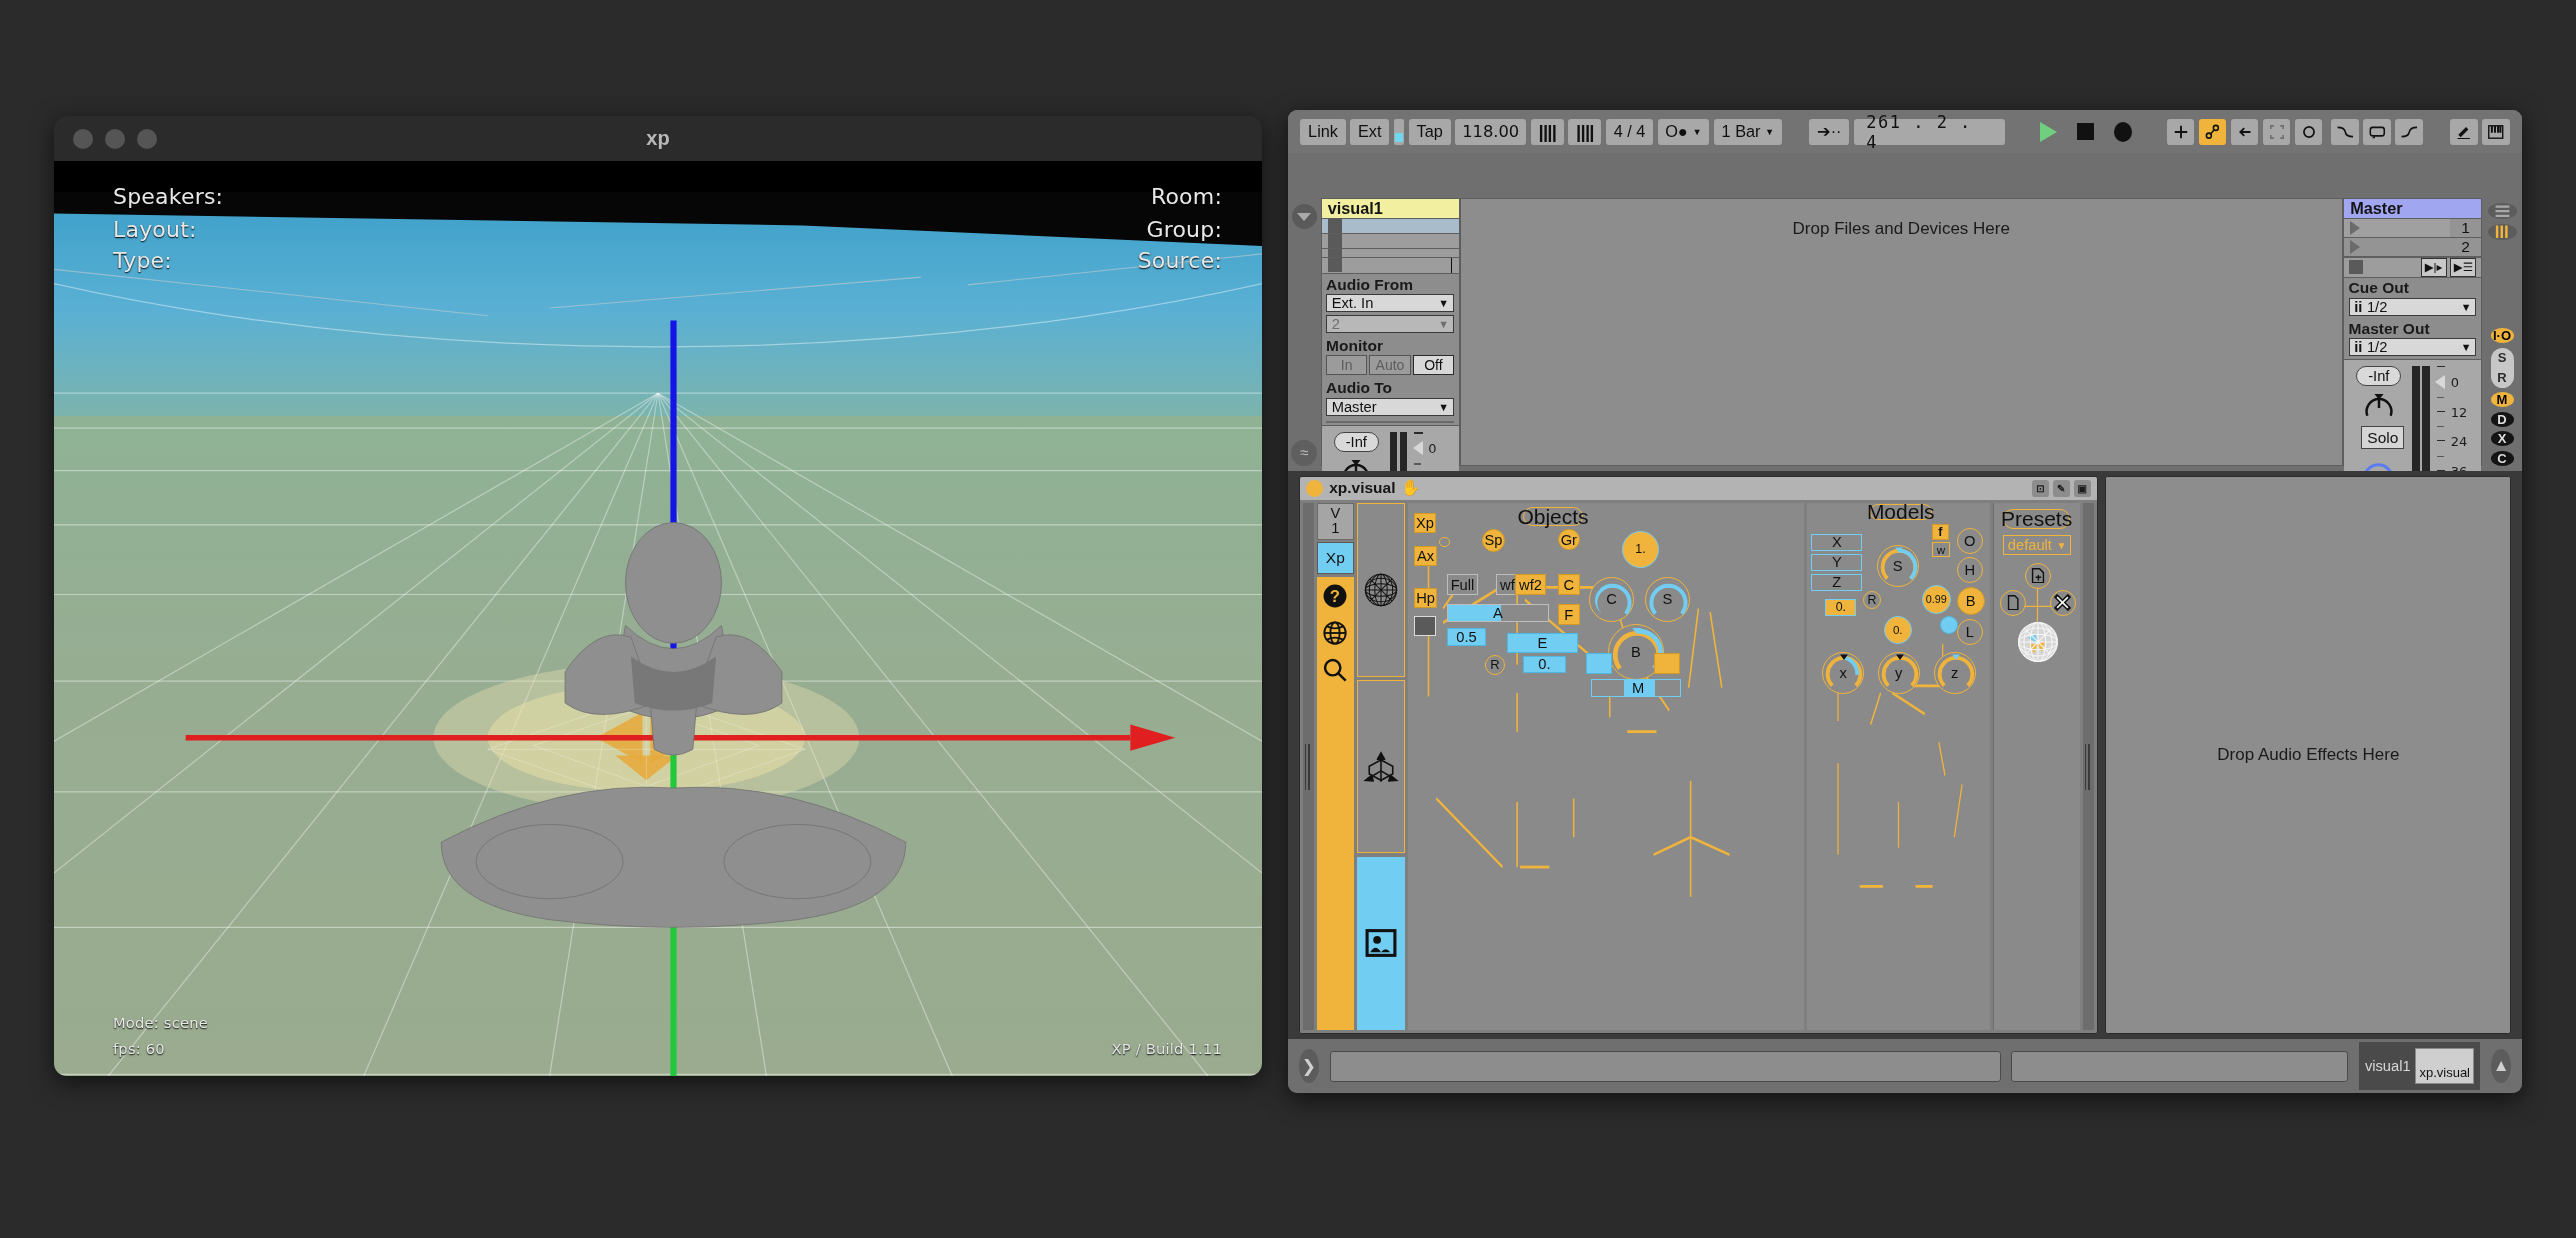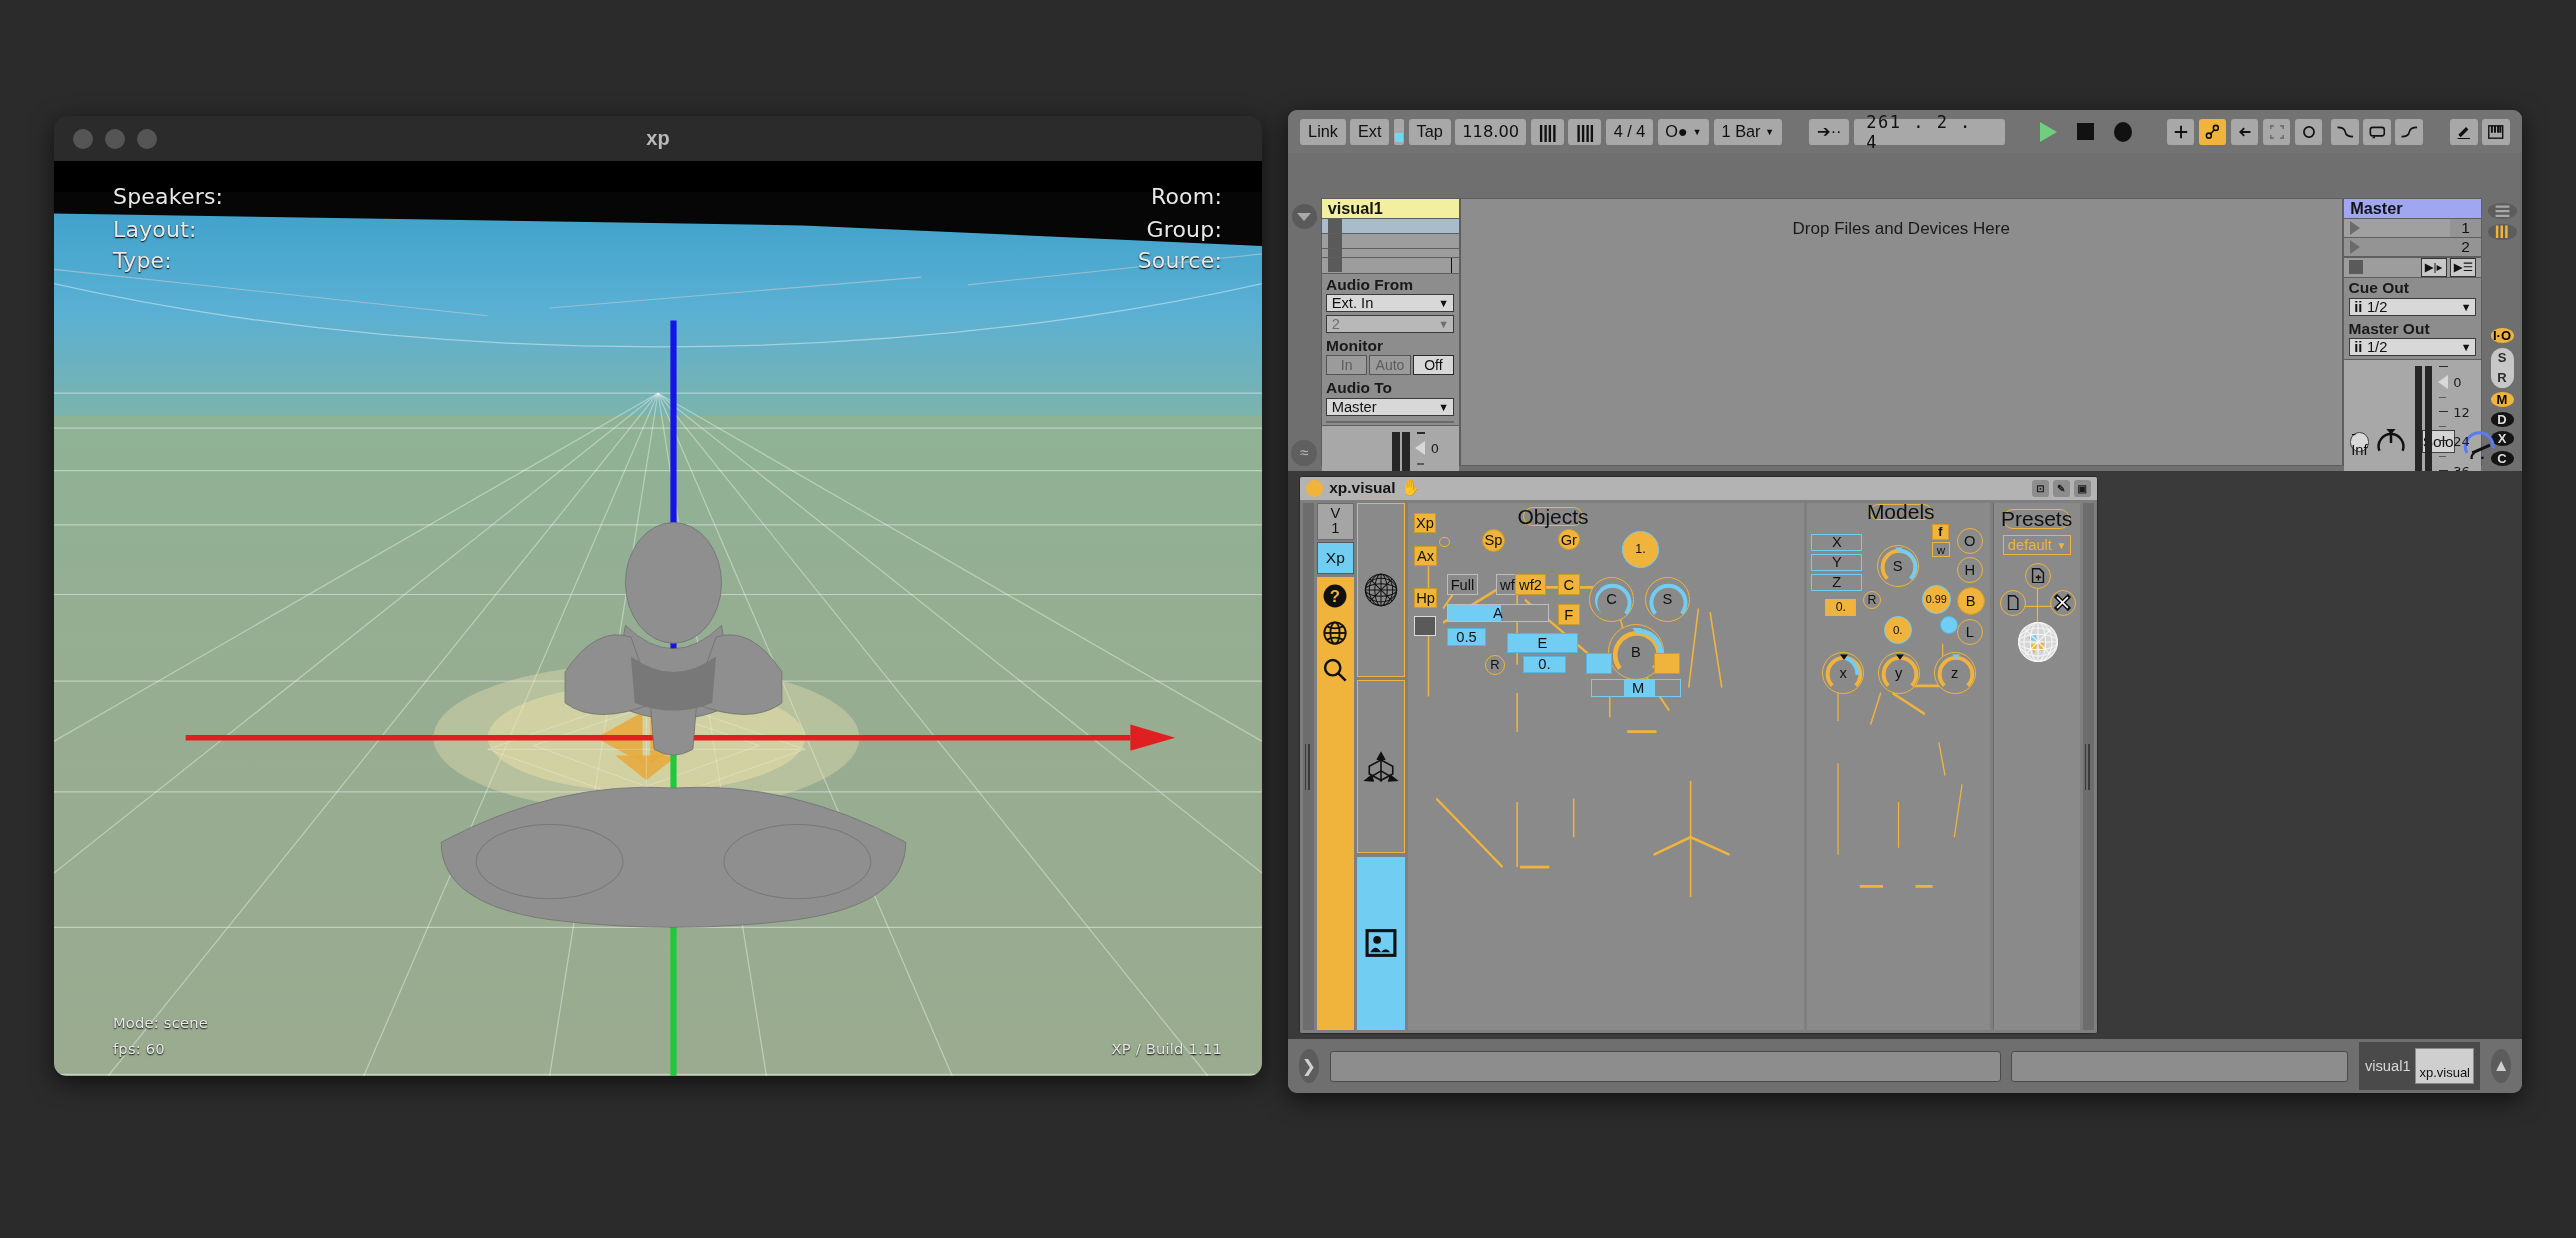--- a/index.html
+++ b/index.html
@@ -124,21 +124,21 @@
   .io-drop::after { content:"▼"; position:absolute; right:3.9px; font-size:10.8px; }
   .mon-row { display:flex; gap:2.3px; padding:0 4.6px 2.3px; }
   .mon-btn { flex:1; height:20px; border:0.8px solid #555; background:#9b9b9b;
     font-size:14px; color:#5c5c5c; display:flex; align-items:center; justify-content:center; }
   .mon-btn.on { background:#d8d8d8; color:#111; border-color:#2a2a2a; }
   .blank-strip { height:20px; margin:2.3px 4.6px; background:#9b9b9b; border:0.8px solid #6a6a6a; }
 
   
   .mixer { flex:1; background:#a8a8a8; border-top:1.5px solid #5e5e5e;
     display:flex; padding:6.2px 6.2px 0; position:relative; }
-  .mixcol { width:60px; display:flex; flex-direction:row; align-items:center; gap:4.6px; }
+  .mixcol { width:60px; display:flex; flex-direction:column; align-items:center; gap:4.6px; }
   .vol-pill { width:45px;height:20px;border-radius:10px;background:#d9d9d9;
     border:0.8px solid #444; font-size:14.7px; color:#111;
     display:flex; align-items:center; justify-content:center; }
   .pan-knob { width:36px; height:31px; position:relative; }
   .num-btn { width:36px;height:32.5px;background:#f0b43c;border:0.8px solid #333;
     display:flex;align-items:center;justify-content:center;
     font-size:18.6px;font-weight:bold;color:#111; }
   .solo-btn { width:36px;height:23px;background:#d5d5d5;border:0.8px solid #444;
     display:flex;align-items:center;justify-content:center;font-size:15.5px;color:#111;margin-left:8px; }
   .solo-btn.wide2 { width:43px; }
@@ -935,20 +935,23 @@
             </svg>
           </div>
         </div>
 
         <div class="dev-rail">
           <div class="dev-rail-lines"></div>
         </div>
       </div>
     </div>
 
+    <div id="audio-drop">
+      <span>Drop Audio Effects Here</span>
+    </div>
   </div>
 
   <div id="statusbar">
     <div class="sb-arrow">❯</div>
     <div class="sb-field" style="flex:2"></div>
     <div class="sb-field" style="flex:1"></div>
     <div class="sb-crumb">
       <span>visual1</span>
       <div class="sb-thumb">
         <span>xp.visual</span>

